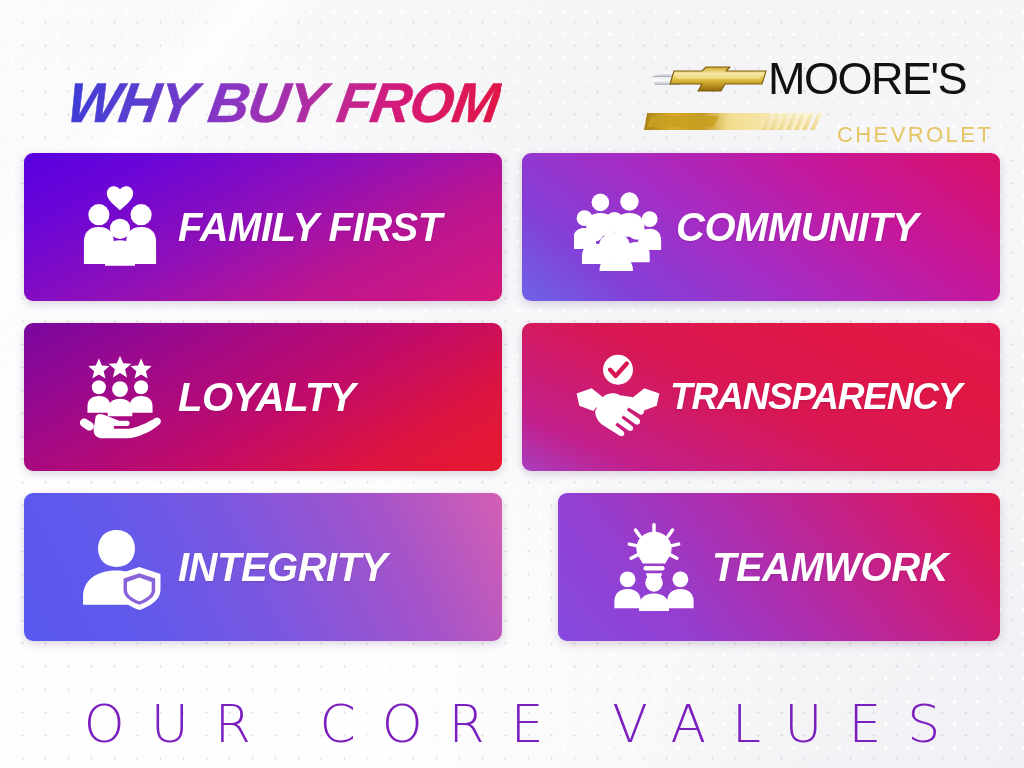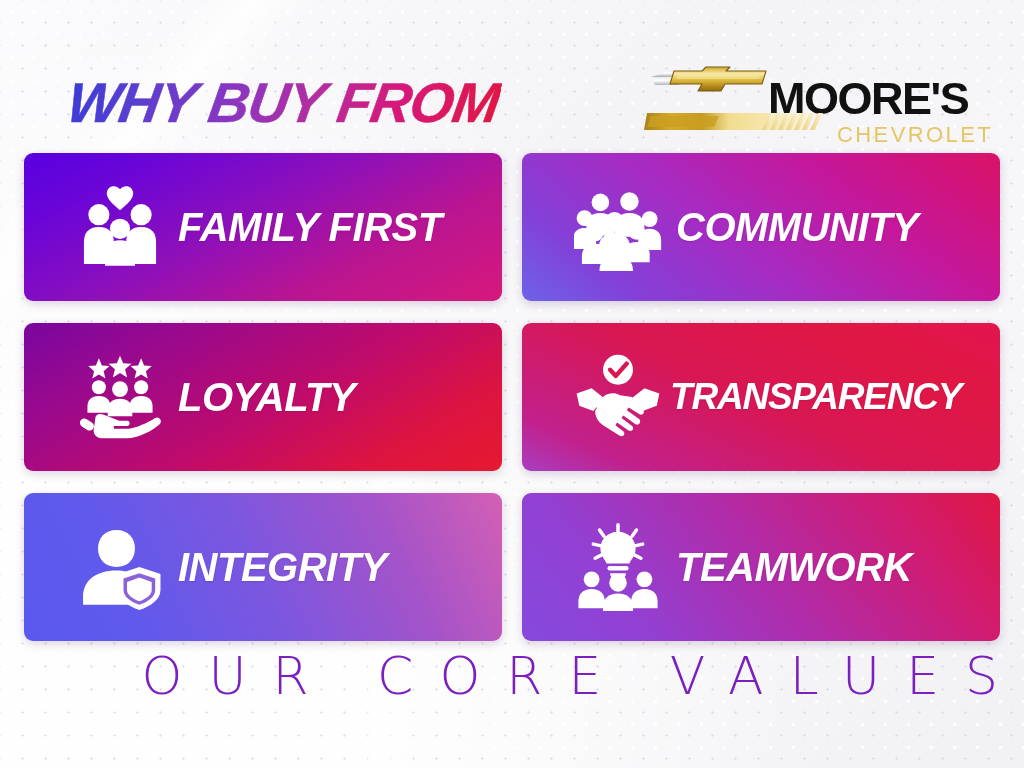--- a/index.html
+++ b/index.html
@@ -70,22 +70,22 @@
     font-family:"Liberation Sans", sans-serif;
   }
 
   
   #logo{
     position:absolute; right:52px; top:12px;
     width:330px; height:96px;
   }
   #bowtie{ position:absolute; left:8px; top:16px; width:120px; height:44px; }
   #logo-wordmark{
-    position:absolute; left:126px; top:28px;
-    font-size:45px; font-weight:bold; color:#111;
+    position:absolute; left:126px; top:8px;
+    font-size:45px; font-weight:normal; color:#111;
     letter-spacing:-1.5px; line-height:50px;
     white-space:nowrap;
   }
   #logo-bar{ position:absolute; left:2px; top:62px; width:210px; height:26px; }
   #logo-sub{
     position:absolute; left:195px; top:76px;
     font-size:22px; letter-spacing:2.4px; line-height:26px;
     color:#e6c564; font-weight:normal; white-space:nowrap;
   }
 
@@ -124,26 +124,26 @@
     text-shadow:0 1px 2px rgba(80,0,60,.18);
   }
   .card-label.tight{ font-size:37px; letter-spacing:-1.2px; margin-left:0; }
 
   
   .g-family      { background:linear-gradient(152deg,#5800e0 0%,#6a05d8 18%,#8f10b9 46%,#bb1590 72%,#d6187c 100%); }
   .g-loyalty     { background:linear-gradient(150deg,#79069f 0%,#98098f 22%,#c00b6a 55%,#dd1440 80%,#e6192f 100%); }
   .g-community   { background:linear-gradient(218deg,#da1266 0%,#c5179b 30%,#a52cc4 58%,#8340d8 82%,#6d63e8 100%); }
   .g-transparency{ background:linear-gradient(205deg,#e2154e 0%,#e01744 22%,#d81753 52%,#c2208c 85%,#a83ec0 100%); }
   .g-integrity   { background:linear-gradient(65deg,#5a58ef 0%,#6059ec 22%,#7b57e0 48%,#a553c9 76%,#d45fb4 100%); }
-  .g-teamwork    { background:linear-gradient(52deg,#8549dd 0%,#9240d3 22%,#b02caa 50%,#cf1c74 78%,#e01744 100%); }
+  .g-teamwork    { background:linear-gradient(52deg,#8549dd 0%,#9240d3 22%,#b02caa 50%,#cf1c74 78%,#e01744 100%);margin-left:36px; }
 
   
   #footer{
-    position:absolute; left:0; top:636px; width:1024px; height:80px;
-    display:flex; align-items:center; justify-content:flex-end;
+    position:absolute; left:0; top:684px; width:1024px; height:80px;
+    display:flex; align-items:center; justify-content:center;
   }
   #footer-text{
     font-size:52px;
     font-weight:300;
     letter-spacing:26px;
     color:#7b1fbf;
     line-height:60px;
     white-space:nowrap;
     padding-left:26px;
     font-family:"DejaVu Sans", sans-serif;

